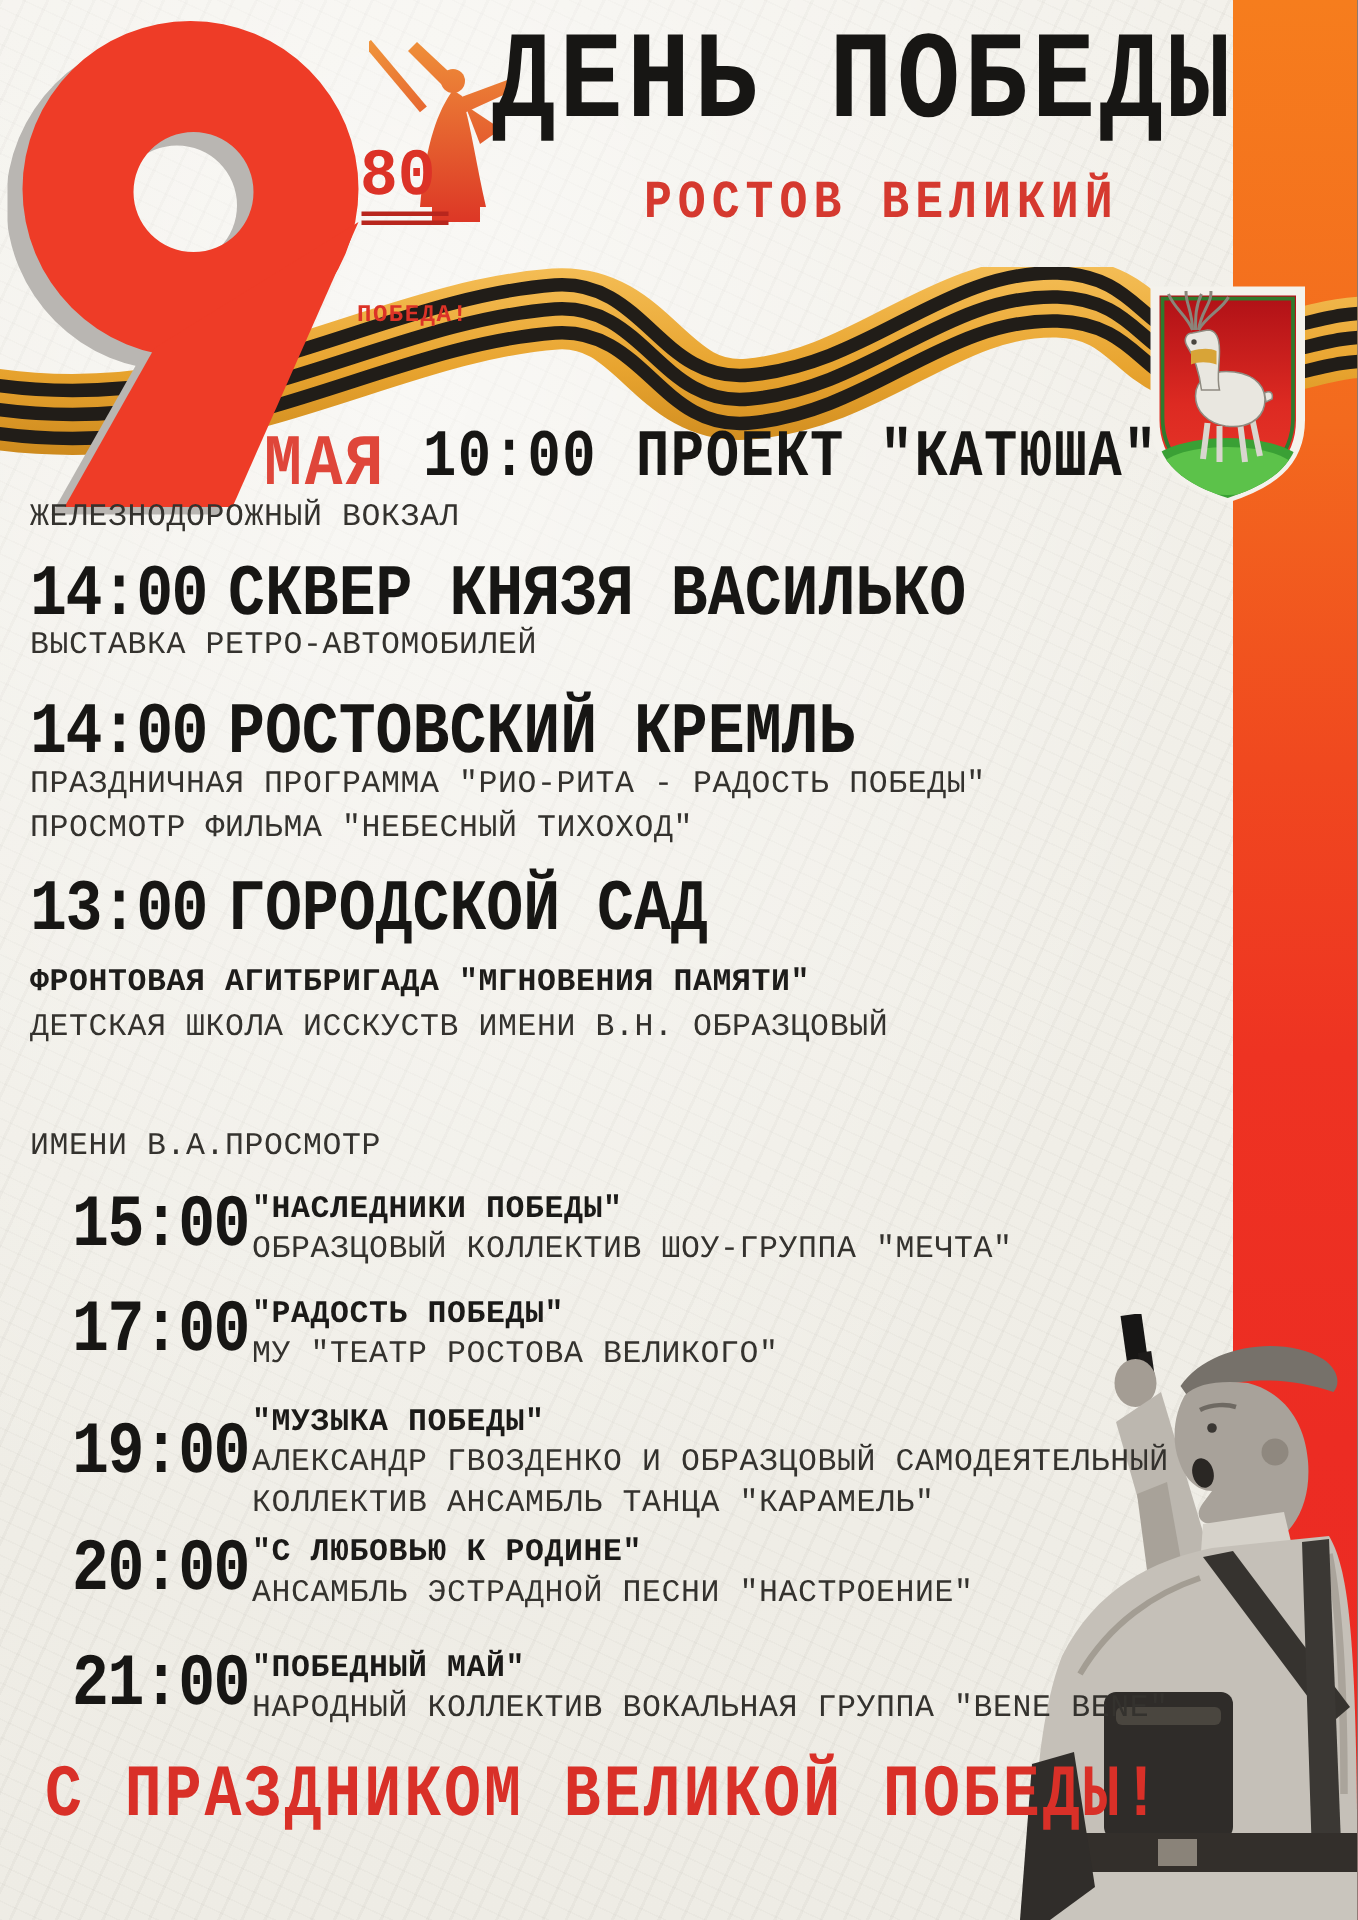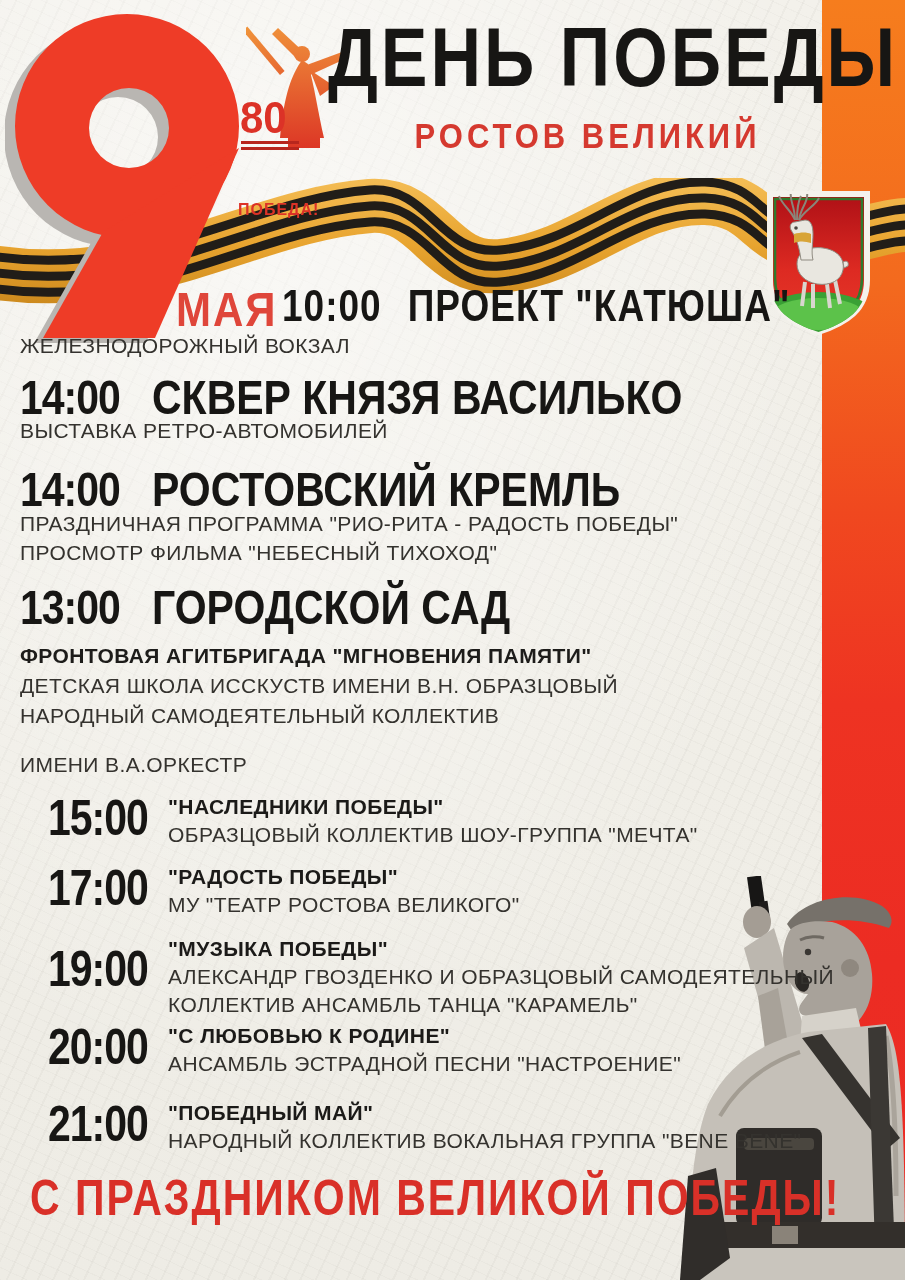--- a/index.html
+++ b/index.html
@@ -1,18 +1,18 @@
 <!DOCTYPE html>
 <html><head>
 <meta charset="utf-8">
 <style>
   html,body{margin:0;padding:0;background:#555;}
   .poster{
     position:relative;width:905px;height:1280px;overflow:hidden;
-    font-family:Liberation Sans, sans-serif;
+    font-family:Liberation Mono, monospace;
     background:
       radial-gradient(ellipse at 30% 18%, rgba(255,255,255,.55), transparent 60%),
       repeating-linear-gradient(115deg, rgba(120,115,105,.05) 0 2px, transparent 2px 14px),
       repeating-linear-gradient(25deg, rgba(120,115,105,.04) 0 1px, transparent 1px 11px),
       linear-gradient(180deg,#f3f1eb 0%,#f0eee7 60%,#eeece5 100%);
   }
   .abs{position:absolute;}
   
   .stripe{left:822px;top:0;width:83px;height:1280px;z-index:1;
     background:linear-gradient(180deg,#f67d1d 0%,#f36a1e 22%,#f0481f 40%,#ee3322 55%,#ec2c23 75%,#eb2b24 100%);}
@@ -179,22 +179,21 @@
   </div>
   <div class="abs detail" style="top:512px">ПРАЗДНИЧНАЯ ПРОГРАММА "РИО-РИТА  - РАДОСТЬ ПОБЕДЫ"</div>
   <div class="abs detail" style="top:541px">ПРОСМОТР ФИЛЬМА "НЕБЕСНЫЙ ТИХОХОД"</div>
 
   <div class="abs vrow" style="top:584px">
     <span class="vtime">13:00</span>
     <span class="vname">ГОРОДСКОЙ САД</span>
   </div>
   <div class="abs detail detail-b" style="top:644px">ФРОНТОВАЯ АГИТБРИГАДА "МГНОВЕНИЯ ПАМЯТИ"</div>
   <div class="abs detail" style="top:674px">ДЕТСКАЯ ШКОЛА ИССКУСТВ ИМЕНИ В.Н. ОБРАЗЦОВЫЙ</div>
-  <div class="abs detail" style="top:704px">НАРОДНЫЙ САМОДЕЯТЕЛЬНЫЙ КОЛЛЕКТИВ</div>
-  <div class="abs detail" style="top:753px">ИМЕНИ В.А.ОРКЕСТР</div>
+  <div class="abs detail" style="top:753px">ИМЕНИ В.А.ПРОСМОТР</div>
 
   <div class="abs prow" style="top:794px">
     <span class="ptime">15:00</span>
     <span class="pbody">
       <div class="ptitle">"НАСЛЕДНИКИ ПОБЕДЫ"</div>
       <div class="pline">ОБРАЗЦОВЫЙ КОЛЛЕКТИВ ШОУ-ГРУППА "МЕЧТА"</div>
     </span>
   </div>
 
   <div class="abs prow" style="top:864px">

